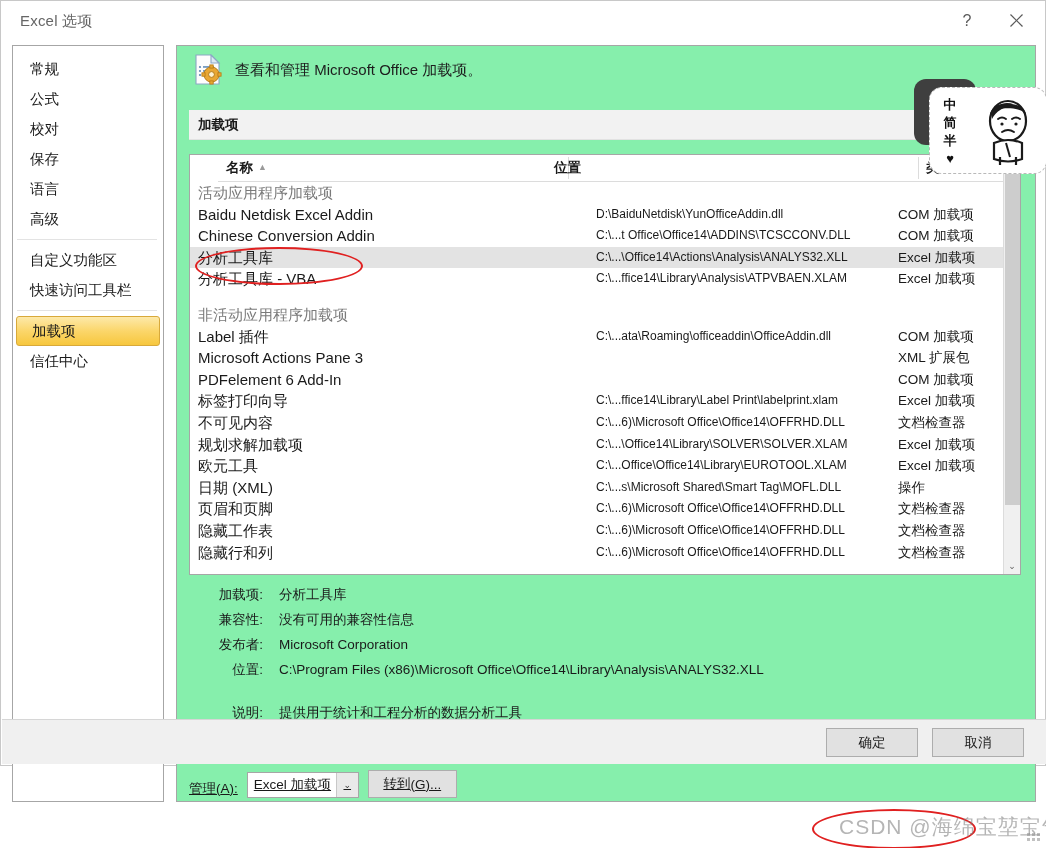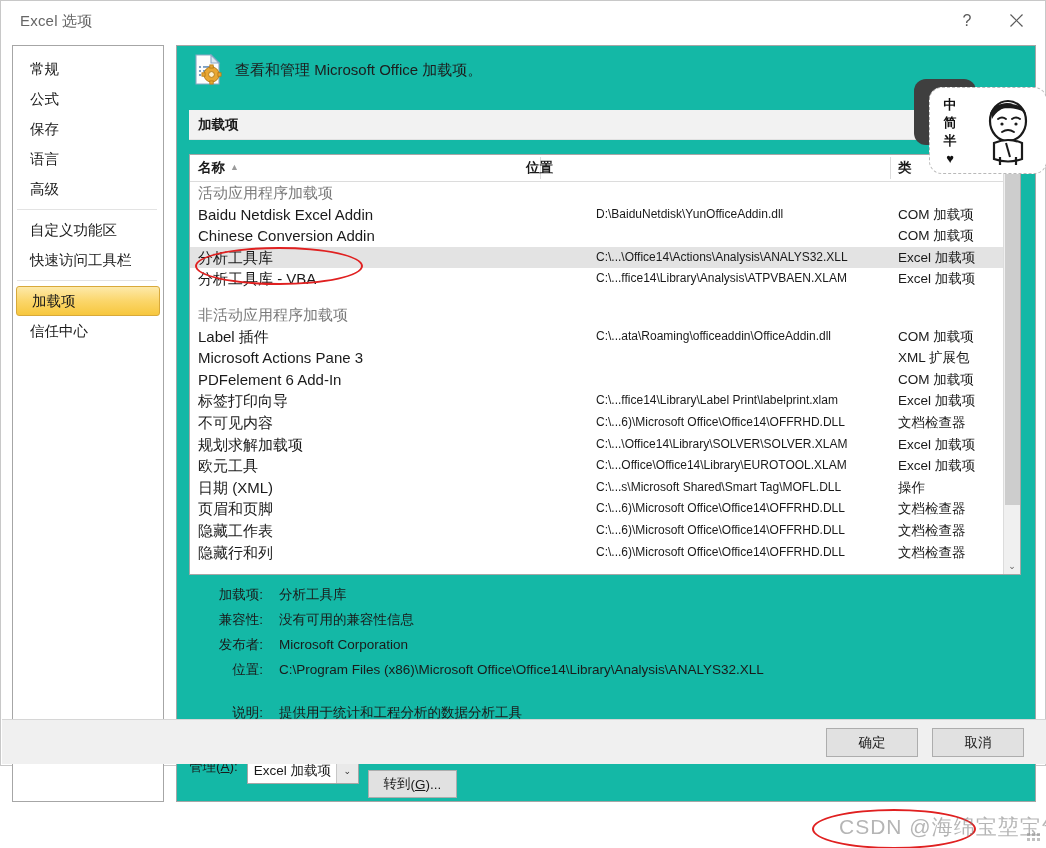--- a/index.html
+++ b/index.html
@@ -94,21 +94,21 @@
     margin: 5px 6px 5px 4px;
   }
 
   #content-pane {
     position: absolute;
     left: 175px;
     top: 44px;
     width: 860px;
     height: 757px;
     border: 1px solid #a6a6a6;
-    background: #14b8a6;
+    background: #86efac;
     box-sizing: border-box;
   }
 
   
   #content-header {
     position: absolute;
     left: 16px;
     top: 8px;
     display: flex;
     align-items: center;
@@ -148,20 +148,21 @@
     border: 1px solid #a6a6a6;
     background: #ffffff;
     box-sizing: border-box;
     overflow: hidden;
   }
   #list-head {
     position: relative;
     height: 26px;
     border-bottom: 1px solid #dcdcdc;
     background: #ffffff;
+    margin-left: 28px;
   }
   .col-head {
     position: absolute;
     top: 4px;
     font-size: 13.5px;
     font-weight: bold;
     color: #1a1a1a;
     white-space: nowrap;
   }
   .col-head .sortarrow {
@@ -264,22 +265,23 @@
     top: 700px;
     width: 100%;
     height: 1px;
     background: #e2e2e2;
   }
   #manage-row {
     position: absolute;
     left: 12px;
     top: 712px;
     display: flex;
-    align-items: flex-start;
+    align-items: flex-end;
     gap: 9px;
+    text-decoration: underline;
   }
   #manage-label { font-size: 13.5px; }
   .ul { text-decoration: underline; }
   #manage-select {
     width: 112px;
     height: 26px;
     border: 1px solid #a6a6a6;
     background: #ffffff;
     display: flex;
     align-items: center;
@@ -429,20 +431,21 @@
       <svg width="15" height="15" viewBox="0 0 15 15" aria-hidden="true">
         <line x1="1.5" y1="1.5" x2="13.5" y2="13.5" stroke="#5a5a5a" stroke-width="1.2"></line>
         <line x1="13.5" y1="1.5" x2="1.5" y2="13.5" stroke="#5a5a5a" stroke-width="1.2"></line>
       </svg>
     </div>
   </div>
 
   <div id="nav-pane">
     <div class="nav-item"><span>常规</span></div>
     <div class="nav-item"><span>公式</span></div>
+    <div class="nav-item"><span>校对</span></div>
     <div class="nav-item"><span>保存</span></div>
     <div class="nav-item"><span>语言</span></div>
     <div class="nav-item"><span>高级</span></div>
     <div class="nav-sep"></div>
     <div class="nav-item"><span>自定义功能区</span></div>
     <div class="nav-item"><span>快速访问工具栏</span></div>
     <div class="nav-sep"></div>
     <div class="nav-item selected"><span>加载项</span></div>
     <div class="nav-item"><span>信任中心</span></div>
   </div>
@@ -493,20 +496,21 @@
         <div class="lrow grouphdr">
           <span class="c-name">活动应用程序加载项</span>
         </div>
         <div class="lrow">
           <span class="c-name">Baidu Netdisk Excel Addin</span>
           <span class="c-loc">D:\BaiduNetdisk\YunOfficeAddin.dll</span>
           <span class="c-type">COM 加载项</span>
         </div>
         <div class="lrow">
           <span class="c-name">Chinese Conversion Addin</span>
+          <span class="c-loc">C:\...t Office\Office14\ADDINS\TCSCCONV.DLL</span>
           <span class="c-type">COM 加载项</span>
         </div>
         <div class="lrow selected">
           <span class="c-name">分析工具库</span>
           <span class="c-loc">C:\...\Office14\Actions\Analysis\ANALYS32.XLL</span>
           <span class="c-type">Excel 加载项</span>
         </div>
         <div class="lrow">
           <span class="c-name">分析工具库 - VBA</span>
           <span class="c-loc">C:\...ffice14\Library\Analysis\ATPVBAEN.XLAM</span>

